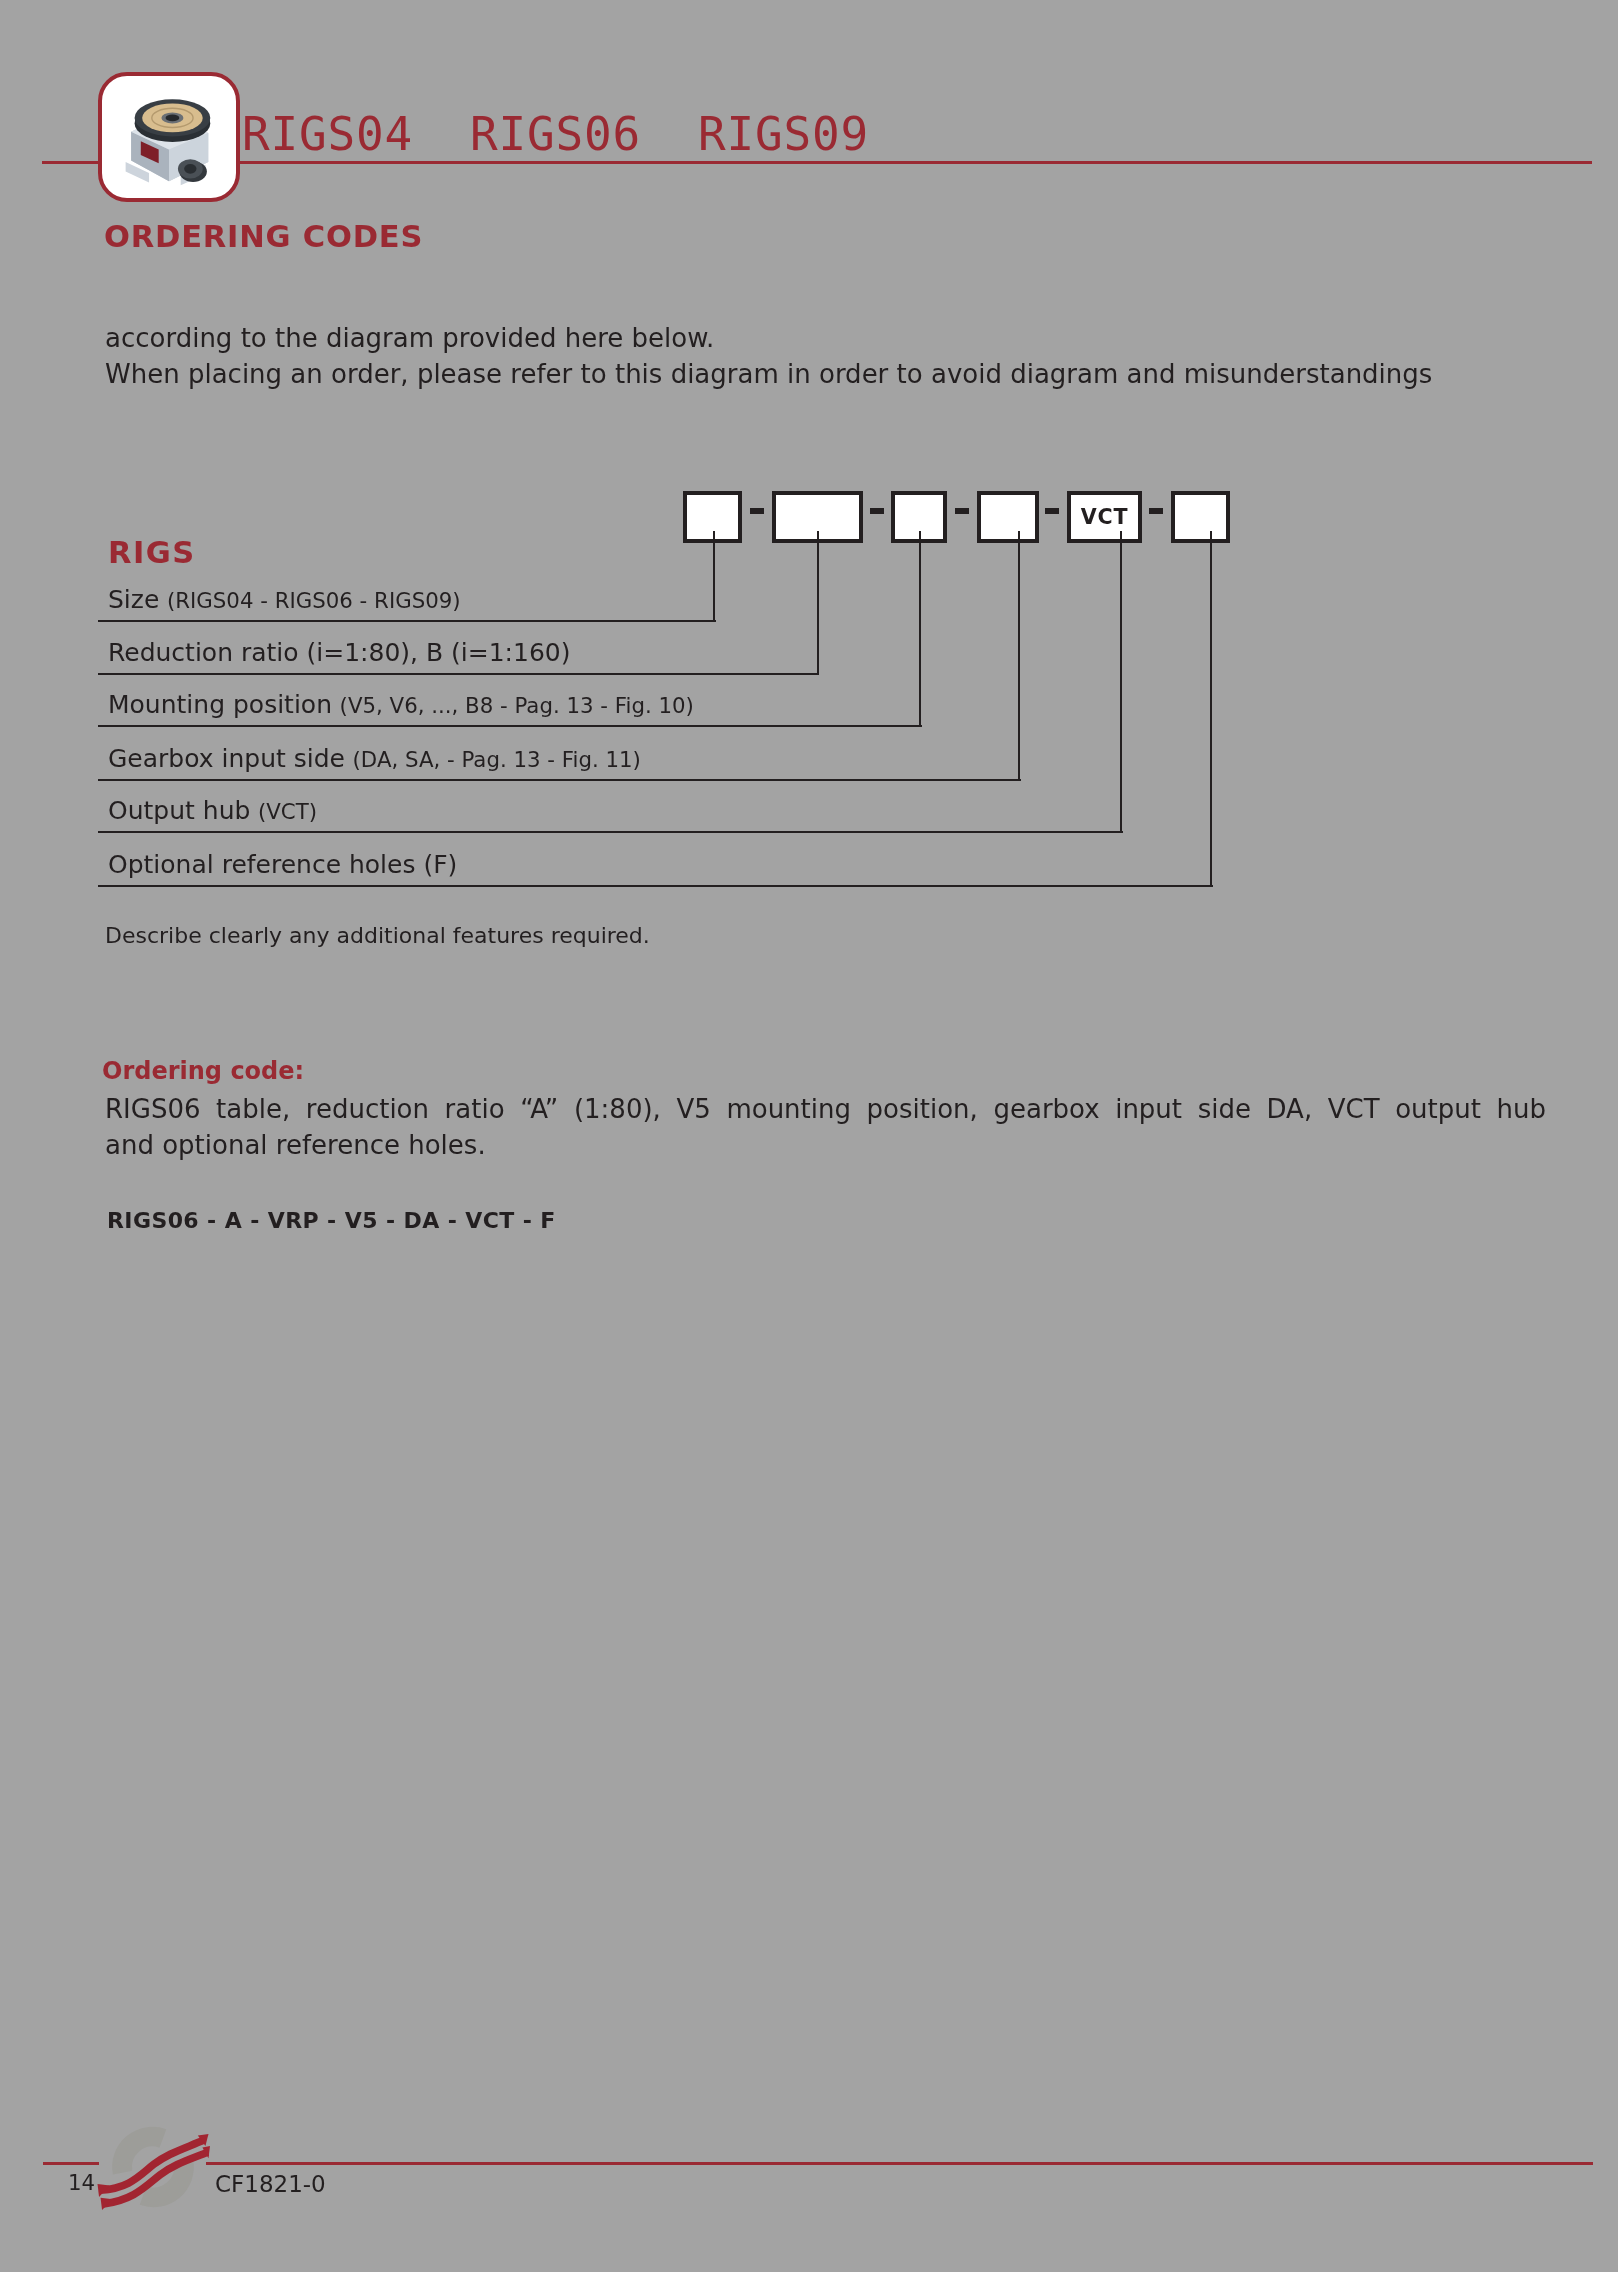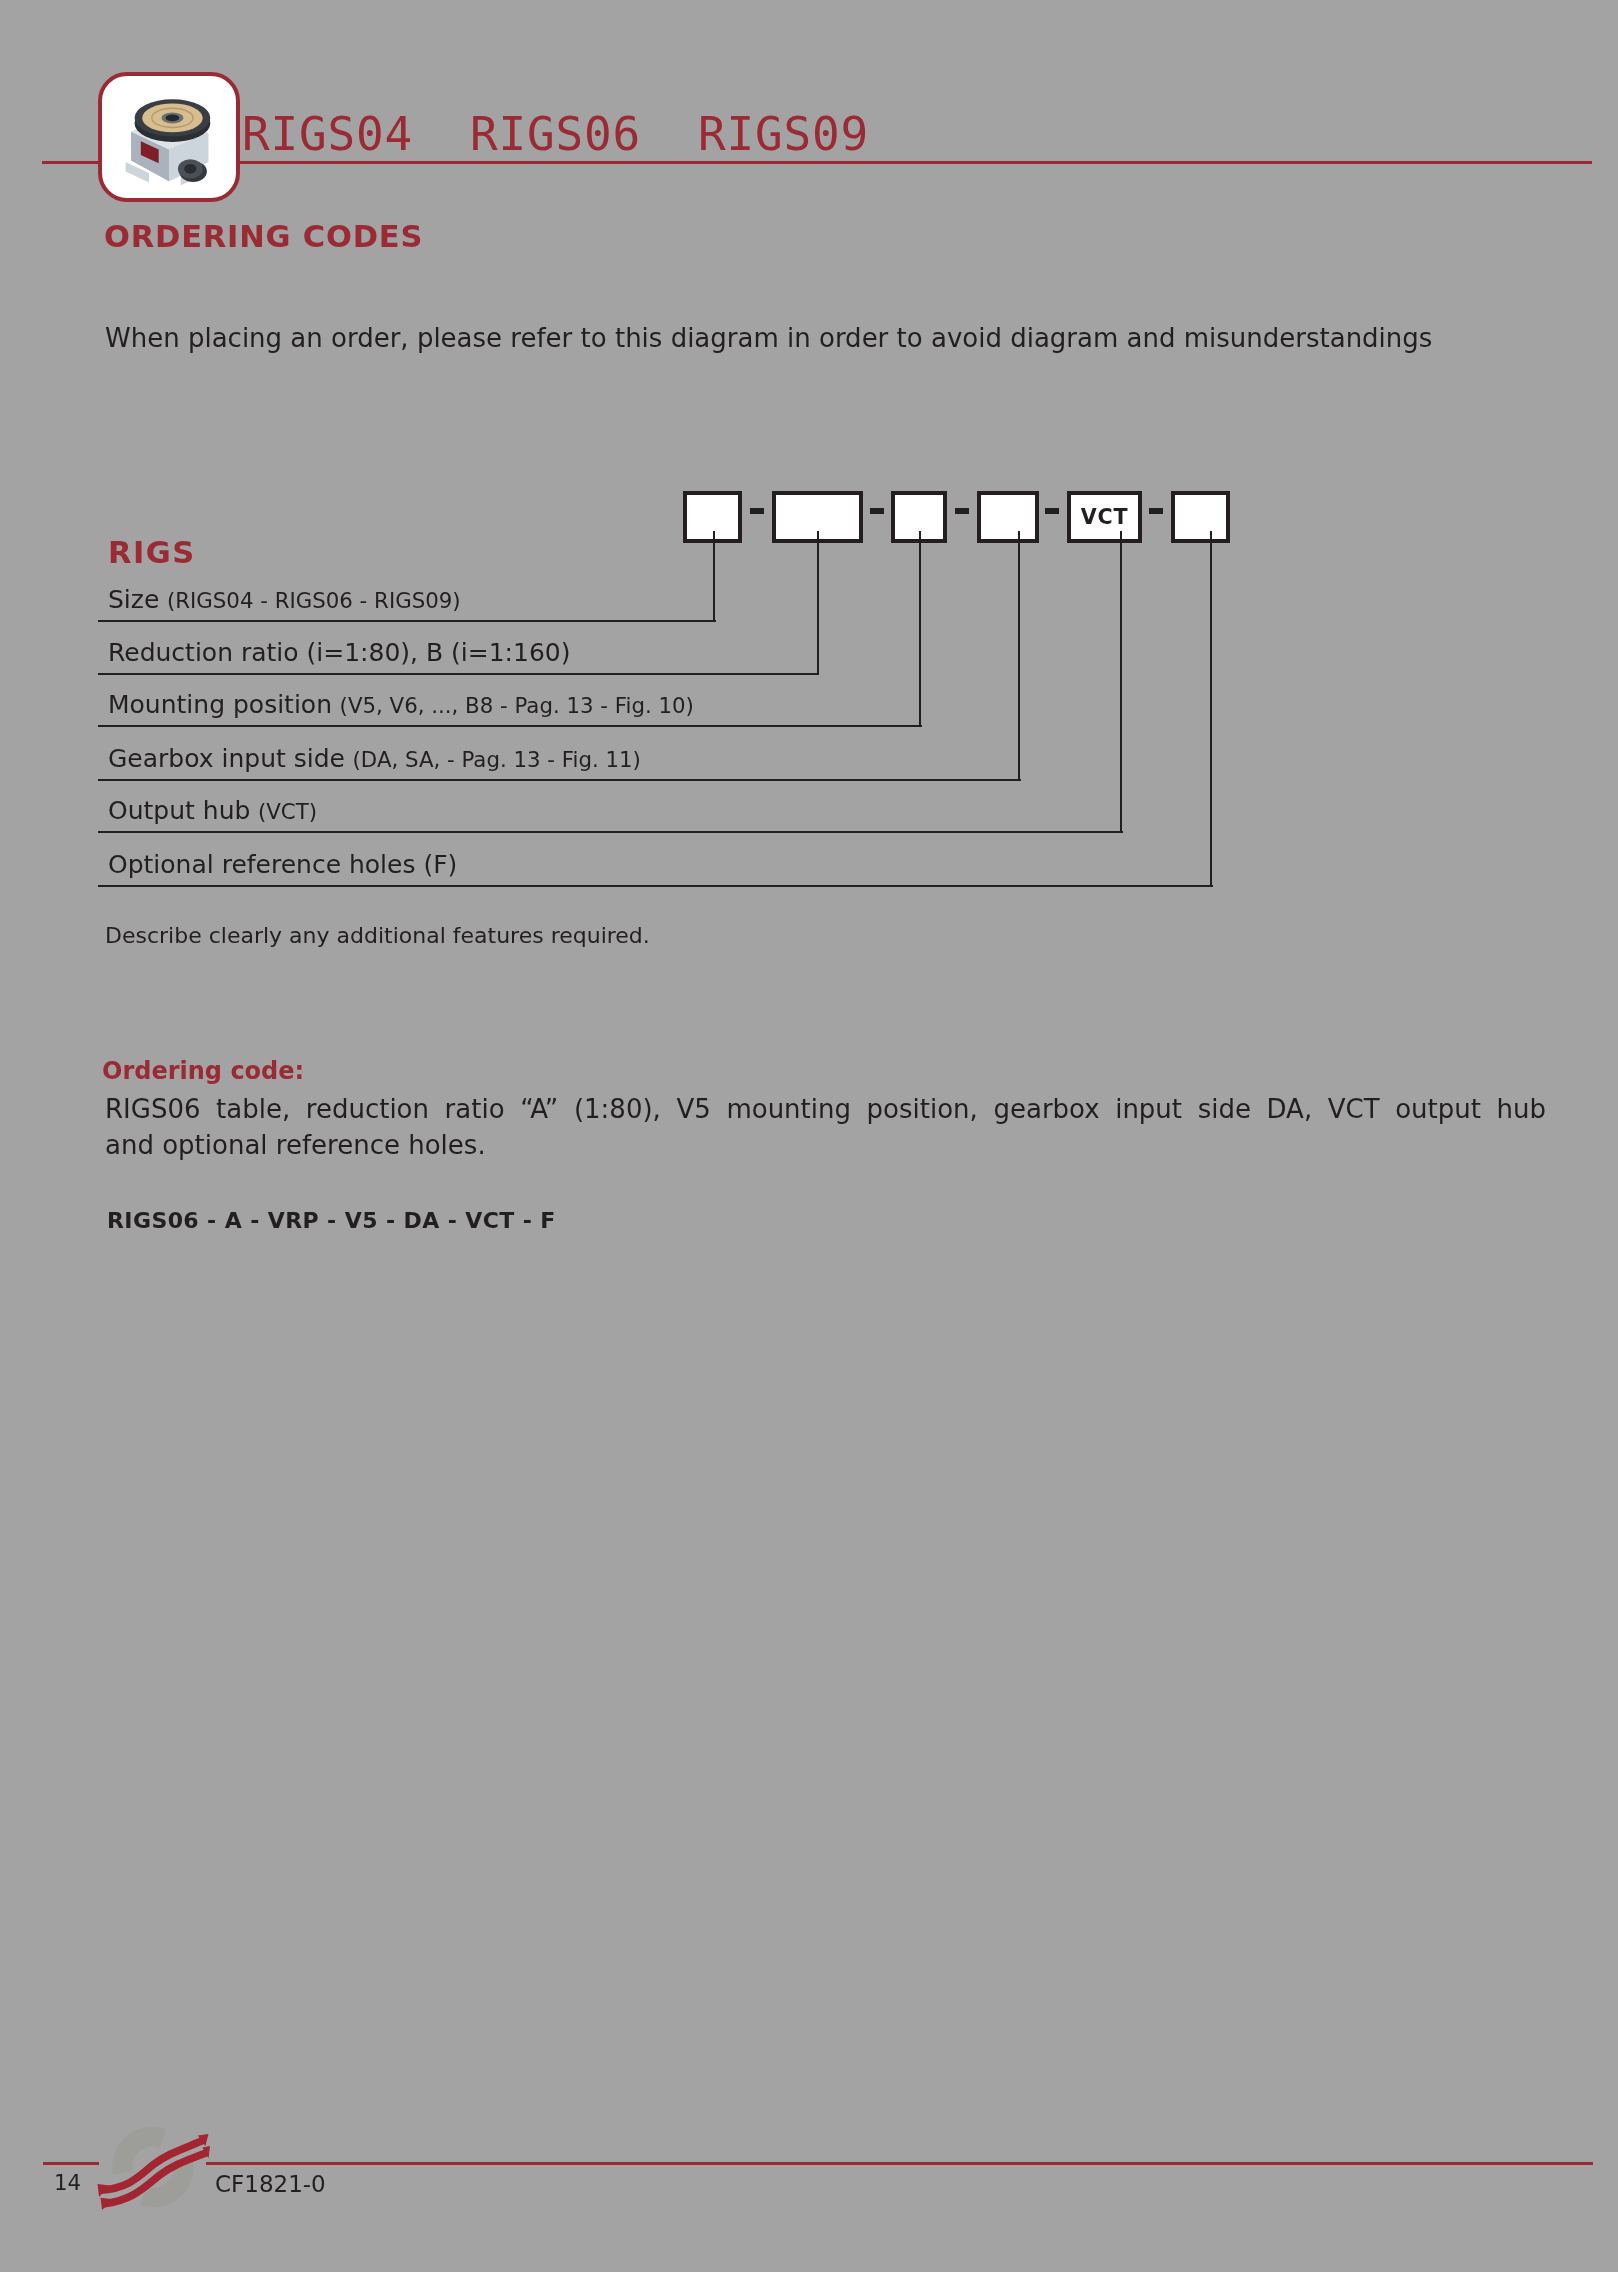--- a/index.html
+++ b/index.html
@@ -82,21 +82,21 @@
   }
   .example-body{position:absolute;left:105px;top:1091px;width:1441px;font-size:26px;line-height:36px;}
   .example-code{
     position:absolute;left:107px;top:1208px;
     font-size:22px;font-weight:bold;letter-spacing:0.4px;white-space:nowrap;
   }
   
   .footer-rule{position:absolute;top:2162px;height:3px;background:#9a2a33;}
   .footer-rule.fl{left:43px;width:56px;}
   .footer-rule.fr{left:206px;width:1387px;}
-  .page-number{position:absolute;left:54px;top:2170px;font-size:21.3px;}
+  .page-number{position:absolute;left:68px;top:2170px;font-size:21.3px;}
   .footer-logo{position:absolute;left:96px;top:2123px;width:114px;height:88px;}
   .doc-code{position:absolute;left:215px;top:2171px;font-size:23px;}
 </style>
 </head>
 <body>
 
 <div class="page">
 
   <div class="header-rule"></div>
 
@@ -123,20 +123,21 @@
       <ellipse cx="128" cy="136" rx="20" ry="15" fill="#33383d"></ellipse>
       <ellipse cx="124" cy="132" rx="18" ry="14" fill="#4a5056"></ellipse>
       <ellipse cx="124" cy="132" rx="9" ry="7" fill="#2a2e32"></ellipse>
     </svg>
   </div>
 
   <div class="doc-title">RIGS04  RIGS06  RIGS09</div>
   <div class="section-heading">ORDERING CODES</div>
 
   <div class="intro">
+    <div class="nline">according to the diagram provided here below.</div>
     <div class="nline">When placing an order, please refer to this diagram in order to avoid diagram and misunderstandings</div>
   </div>
 
   <div class="family-label">RIGS</div>
 
   <div class="cbox b1"></div>
   <div class="cbox b2"></div>
   <div class="cbox b3"></div>
   <div class="cbox b4"></div>
   <div class="cbox b5">VCT</div>

